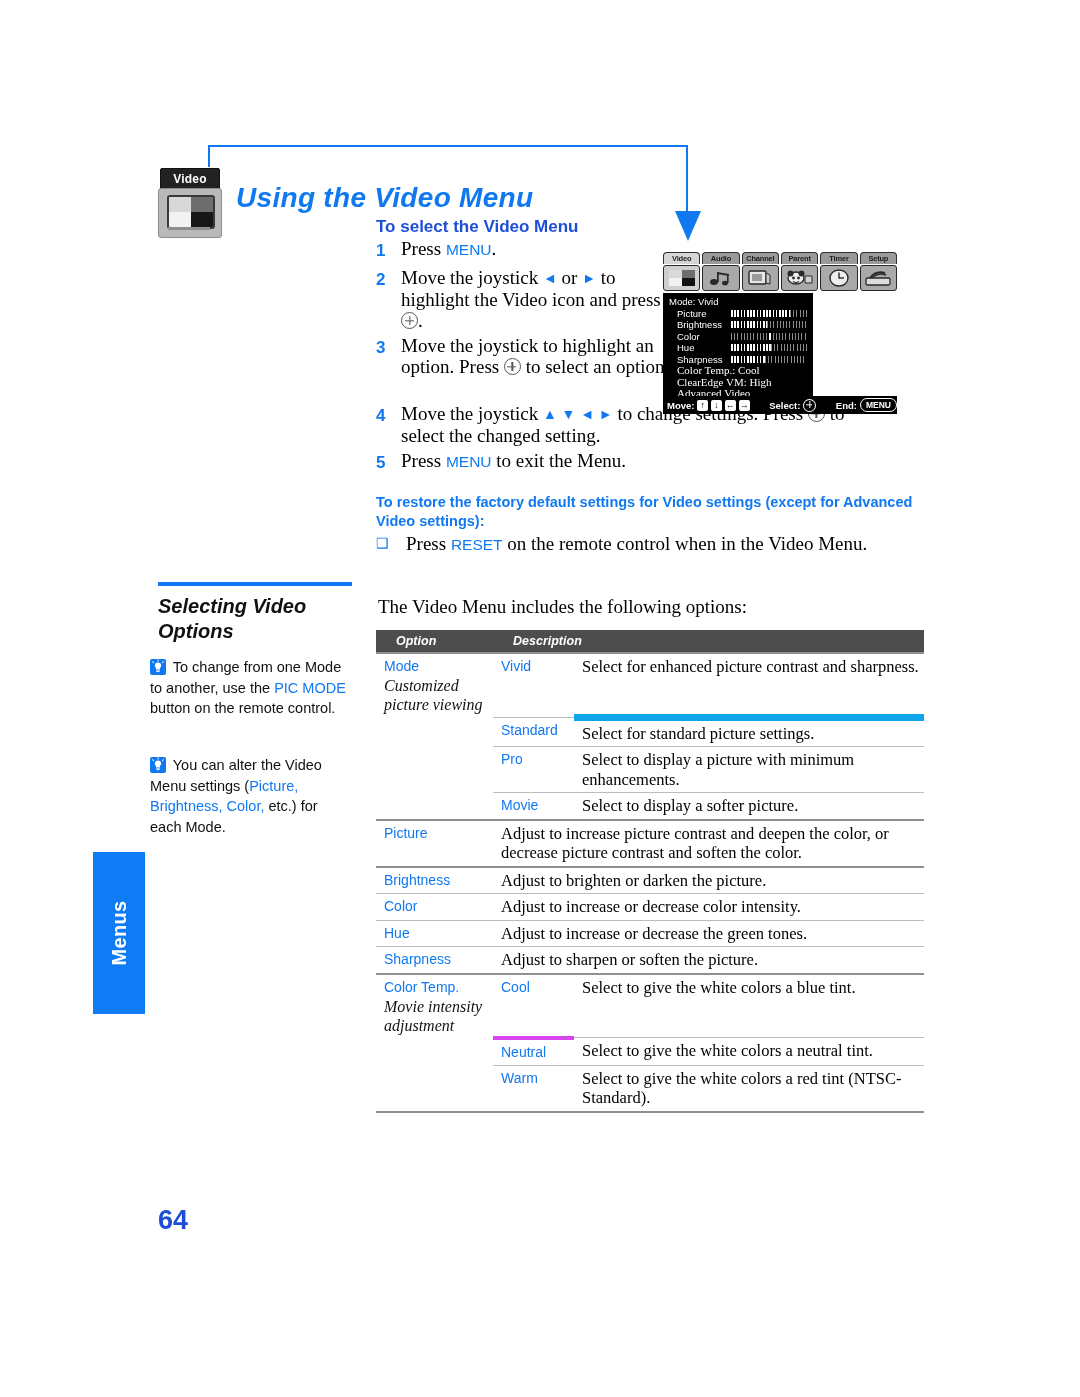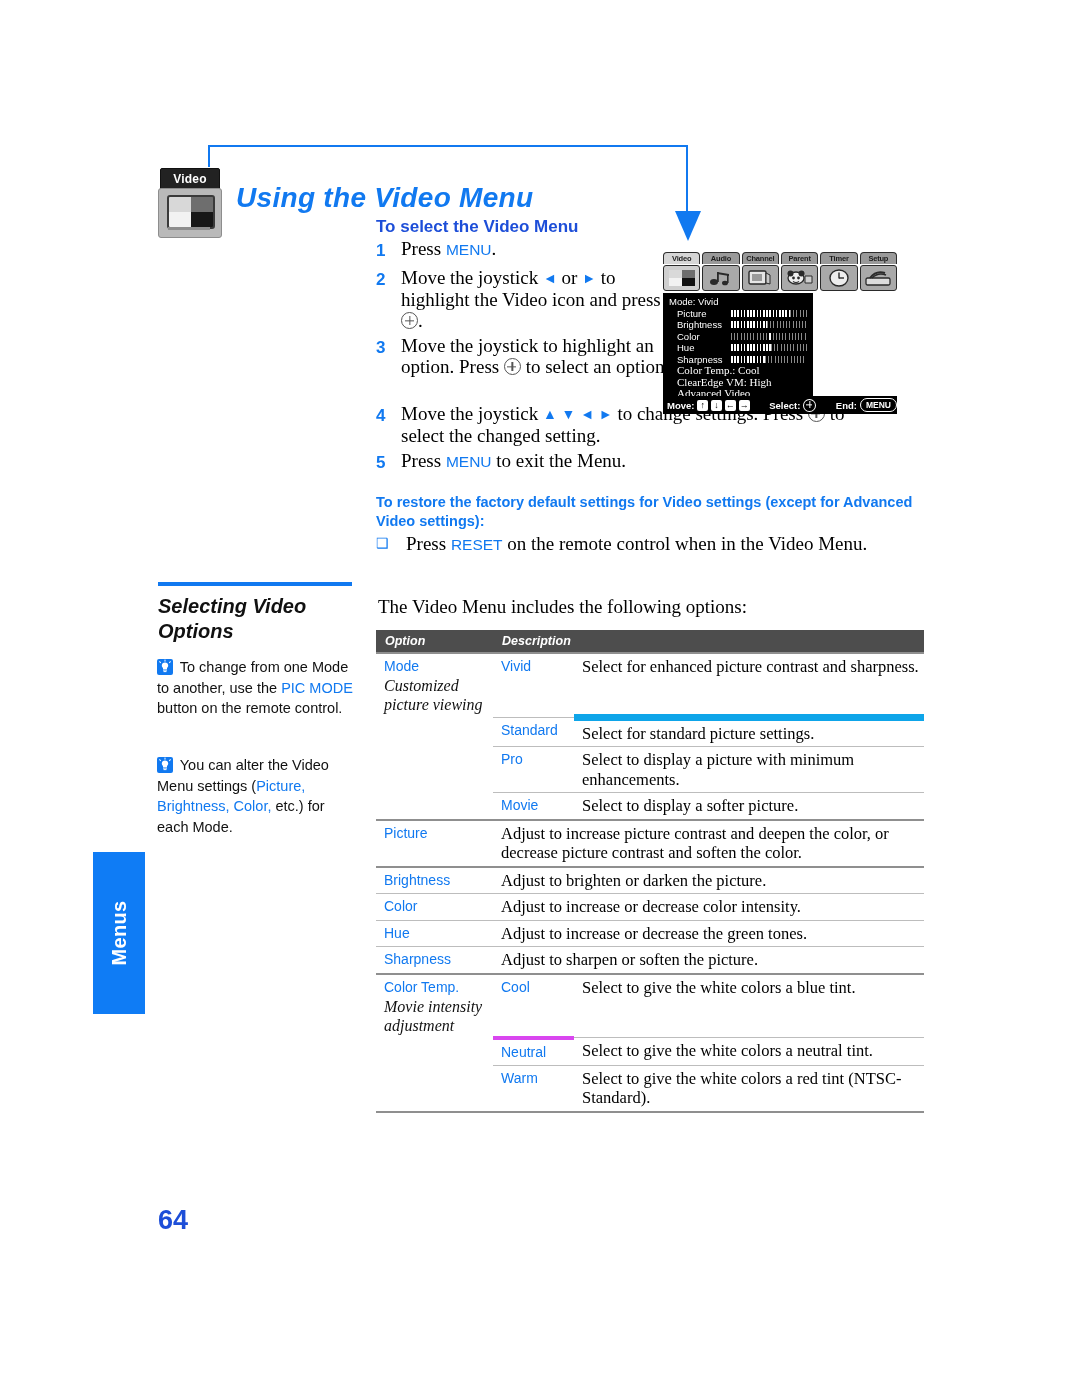--- a/index.html
+++ b/index.html
@@ -111,42 +111,42 @@
   .plusw::after{content:"";position:absolute;top:50%;left:1.5px;height:1.3px;width:6.5px;background:#fff;transform:translateY(-50%);}
 
   
   .osd-foot2{position:absolute;left:663px;top:393px;width:234px;}
 
   
   .sec-rule{position:absolute;left:158px;top:582px;width:194px;height:4px;background:#1179F0;}
   .sec-title{position:absolute;left:158px;top:594px;width:200px;
      font-family:"Liberation Sans",sans-serif;font-weight:bold;font-style:italic;
      font-size:20px;line-height:25px;color:#111;}
-  .tip{position:absolute;left:157px;width:196px;font-family:"Liberation Sans",sans-serif;
+  .tip{position:absolute;left:150px;width:196px;font-family:"Liberation Sans",sans-serif;
      font-size:14.5px;line-height:20.5px;color:#111;}
   .tip.t1{top:657px;}
   .tip.t2{top:755px;}
   .bulb{display:inline-block;width:16px;height:16px;background:#1179F0;border-radius:2px;
      position:relative;vertical-align:-3px;margin-right:3px;}
   .bulb svg{position:absolute;left:0;top:0;}
 
   
   .sidetab{position:absolute;left:93px;top:852px;width:52px;height:162px;background:#0F7CF5;}
   .sidetab span{position:absolute;left:50%;top:50%;transform:translate(-50%,-50%) rotate(-90deg);
      white-space:nowrap;color:#fff;font-family:"Liberation Sans",sans-serif;font-weight:bold;
      font-size:20px;letter-spacing:.3px;}
 
   
   .intro{position:absolute;left:378px;top:596px;font-size:19px;color:#000;}
 
   
   .tbl{position:absolute;left:376px;top:630px;width:548px;border-collapse:collapse;}
   .tbl th{background:#4d4d4d;color:#fff;font-family:"Liberation Sans",sans-serif;
      font-weight:bold;font-style:italic;font-size:12.5px;text-align:left;
-     padding:4px 6px 4px 9px;margin-top:32px;}
+     padding:4px 6px 4px 20px;margin-top:32px;}
   .tbl td{font-size:16.5px;line-height:19.5px;color:#000;padding:3px 5px 3px 8px;
      vertical-align:top;}
   .tbl td.opt{width:104px;}
   .tbl td.val{width:68px;}
   .tbl .b{color:#1179F0;font-family:"Liberation Sans",sans-serif;font-size:14px;
      line-height:19px;display:block;}
   .tbl .it{font-style:italic;font-size:16px;line-height:19px;display:block;color:#111;}
   .rowline td{border-top:1px solid #bdbdbd;}
   .thick td{border-top:2px solid #8f8f8f;}
   .tbl tr.lastrow td{border-bottom:2px solid #8f8f8f;}

